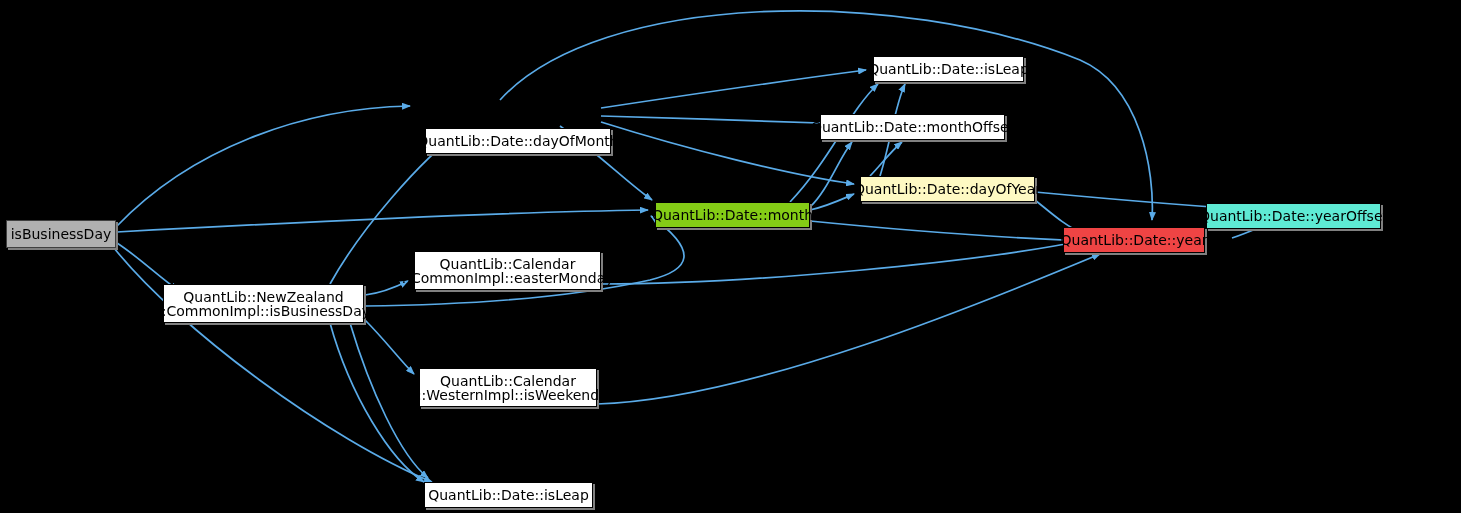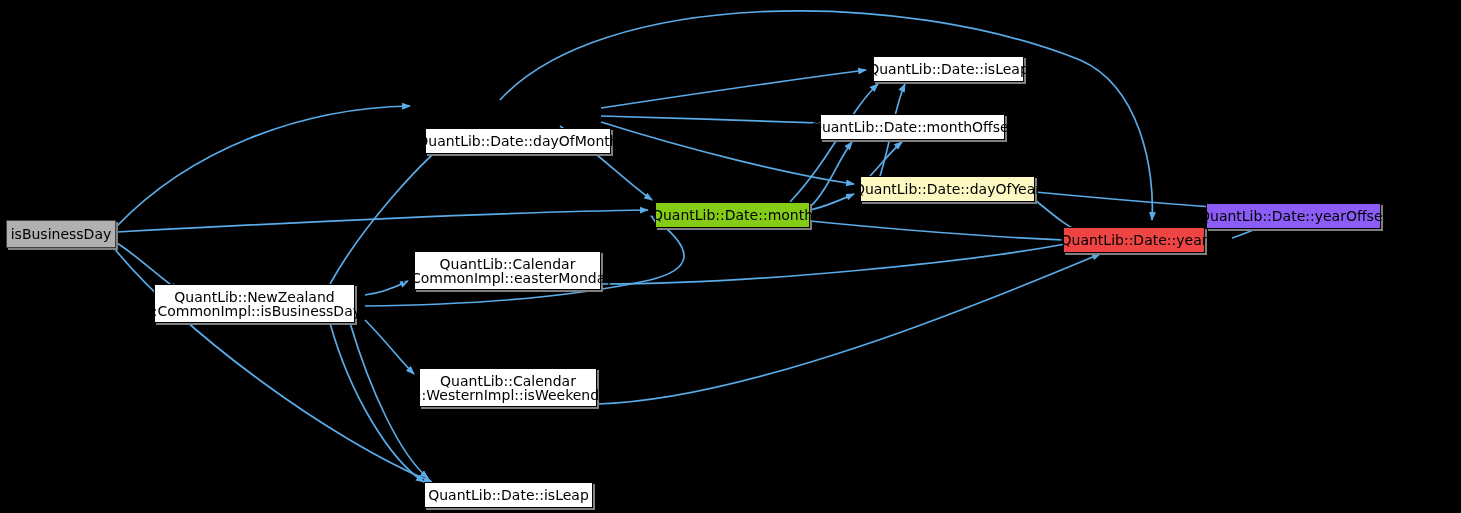--- a/index.html
+++ b/index.html
@@ -83,25 +83,25 @@
         <path d="M 880,176 C 890,145 895,105 905,84"></path>
         <path d="M 1035,200 C 1050,212 1065,226 1084,234"></path>
         <path d="M 1035,192 C 1120,200 1220,208 1275,211"></path>
         <path d="M 1232,238 C 1250,232 1262,226 1275,221"></path>
       </g>
   </svg>
 
   <div id="node-layer">
       <div class="node root" style="left: 6px; top: 220px; width: 110px; height: 28px; background: rgb(176, 176, 176);"><span class="ln">isBusinessDay</span></div>
       <div class="node" style="left: 425px; top: 100px; width: 186px; height: 26px; background: rgb(255, 255, 255); border-color: rgb(0, 0, 0); margin-top: 28px;"><span class="ln">QuantLib::Date::dayOfMonth</span></div>
-      <div class="node" style="left: 154px; top: 284px; width: 201px; height: 39px; background: rgb(255, 255, 255); border-color: rgb(0, 0, 0);"><span class="ln">QuantLib::NewZealand</span><span class="ln">::CommonImpl::isBusinessDay</span></div>
+      <div class="node" style="left: 163px; top: 284px; width: 201px; height: 39px; background: rgb(255, 255, 255); border-color: rgb(0, 0, 0);"><span class="ln">QuantLib::NewZealand</span><span class="ln">::CommonImpl::isBusinessDay</span></div>
       <div class="node" style="left: 414px; top: 251px; width: 187px; height: 39px; background: rgb(255, 255, 255); border-color: rgb(0, 0, 0);"><span class="ln">QuantLib::Calendar</span><span class="ln">::CommonImpl::easterMonday</span></div>
       <div class="node" style="left: 419px; top: 368px; width: 178px; height: 39px; background: rgb(255, 255, 255); border-color: rgb(0, 0, 0);"><span class="ln">QuantLib::Calendar</span><span class="ln">::WesternImpl::isWeekend</span></div>
       <div class="node" style="left: 424px; top: 482px; width: 169px; height: 26px; background: rgb(255, 255, 255); border-color: rgb(0, 0, 0);"><span class="ln">QuantLib::Date::isLeap</span></div>
       <div class="node" style="left: 655px; top: 202px; width: 155px; height: 26px; background: #84cc16; border-color: rgb(0, 0, 0);"><span class="ln">QuantLib::Date::month</span></div>
       <div class="node" style="left: 873px; top: 56px; width: 151px; height: 26px; background: rgb(255, 255, 255); border-color: rgb(0, 0, 0);"><span class="ln">QuantLib::Date::isLeap</span></div>
       <div class="node" style="left: 820px; top: 114px; width: 185px; height: 26px; background: rgb(255, 255, 255); border-color: rgb(0, 0, 0);"><span class="ln">QuantLib::Date::monthOffset</span></div>
       <div class="node" style="left: 860px; top: 176px; width: 175px; height: 26px; background: #fef9c3; border-color: rgb(0, 0, 0);"><span class="ln">QuantLib::Date::dayOfYear</span></div>
       <div class="node" style="left: 1063px; top: 227px; width: 142px; height: 26px; background: #ef4444; border-color: rgb(0, 0, 0);"><span class="ln">QuantLib::Date::year</span></div>
-      <div class="node" style="left: 1206px; top: 203px; width: 175px; height: 26px; background: #8b5cf6; border-color: rgb(0, 0, 0);"><span class="ln">QuantLib::Date::yearOffset</span></div>
+      <div class="node" style="left: 1206px; top: 203px; width: 175px; height: 26px; background: #5eead4; border-color: rgb(0, 0, 0);"><span class="ln">QuantLib::Date::yearOffset</span></div>
     </div>
 
 </div>
 
 </body></html>

